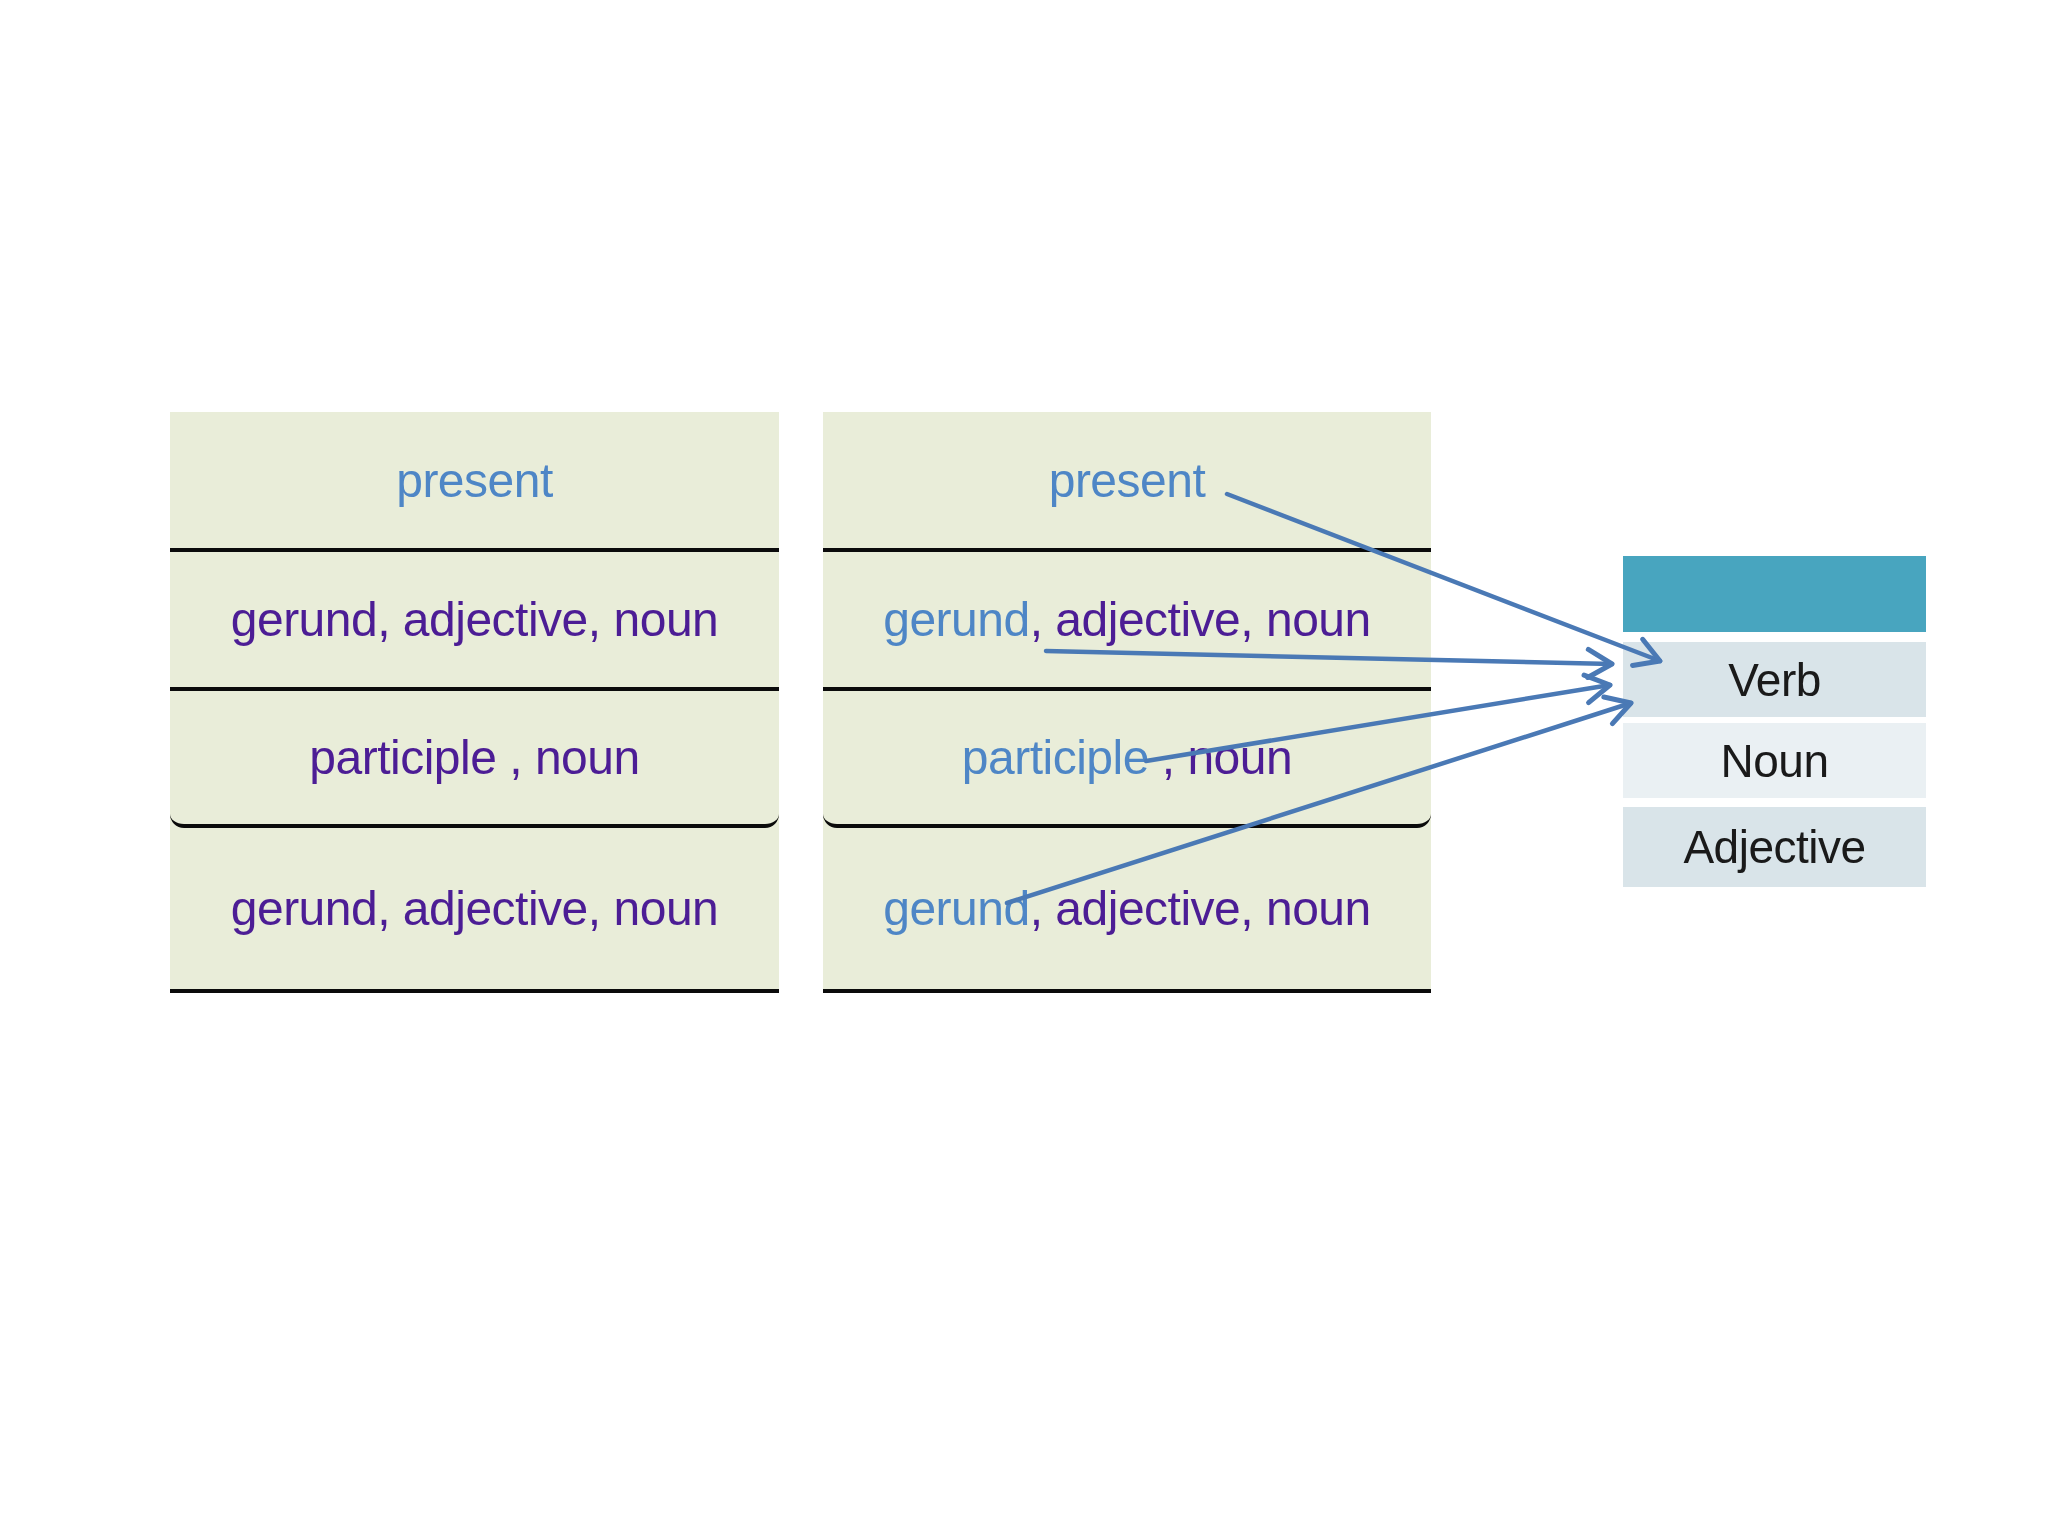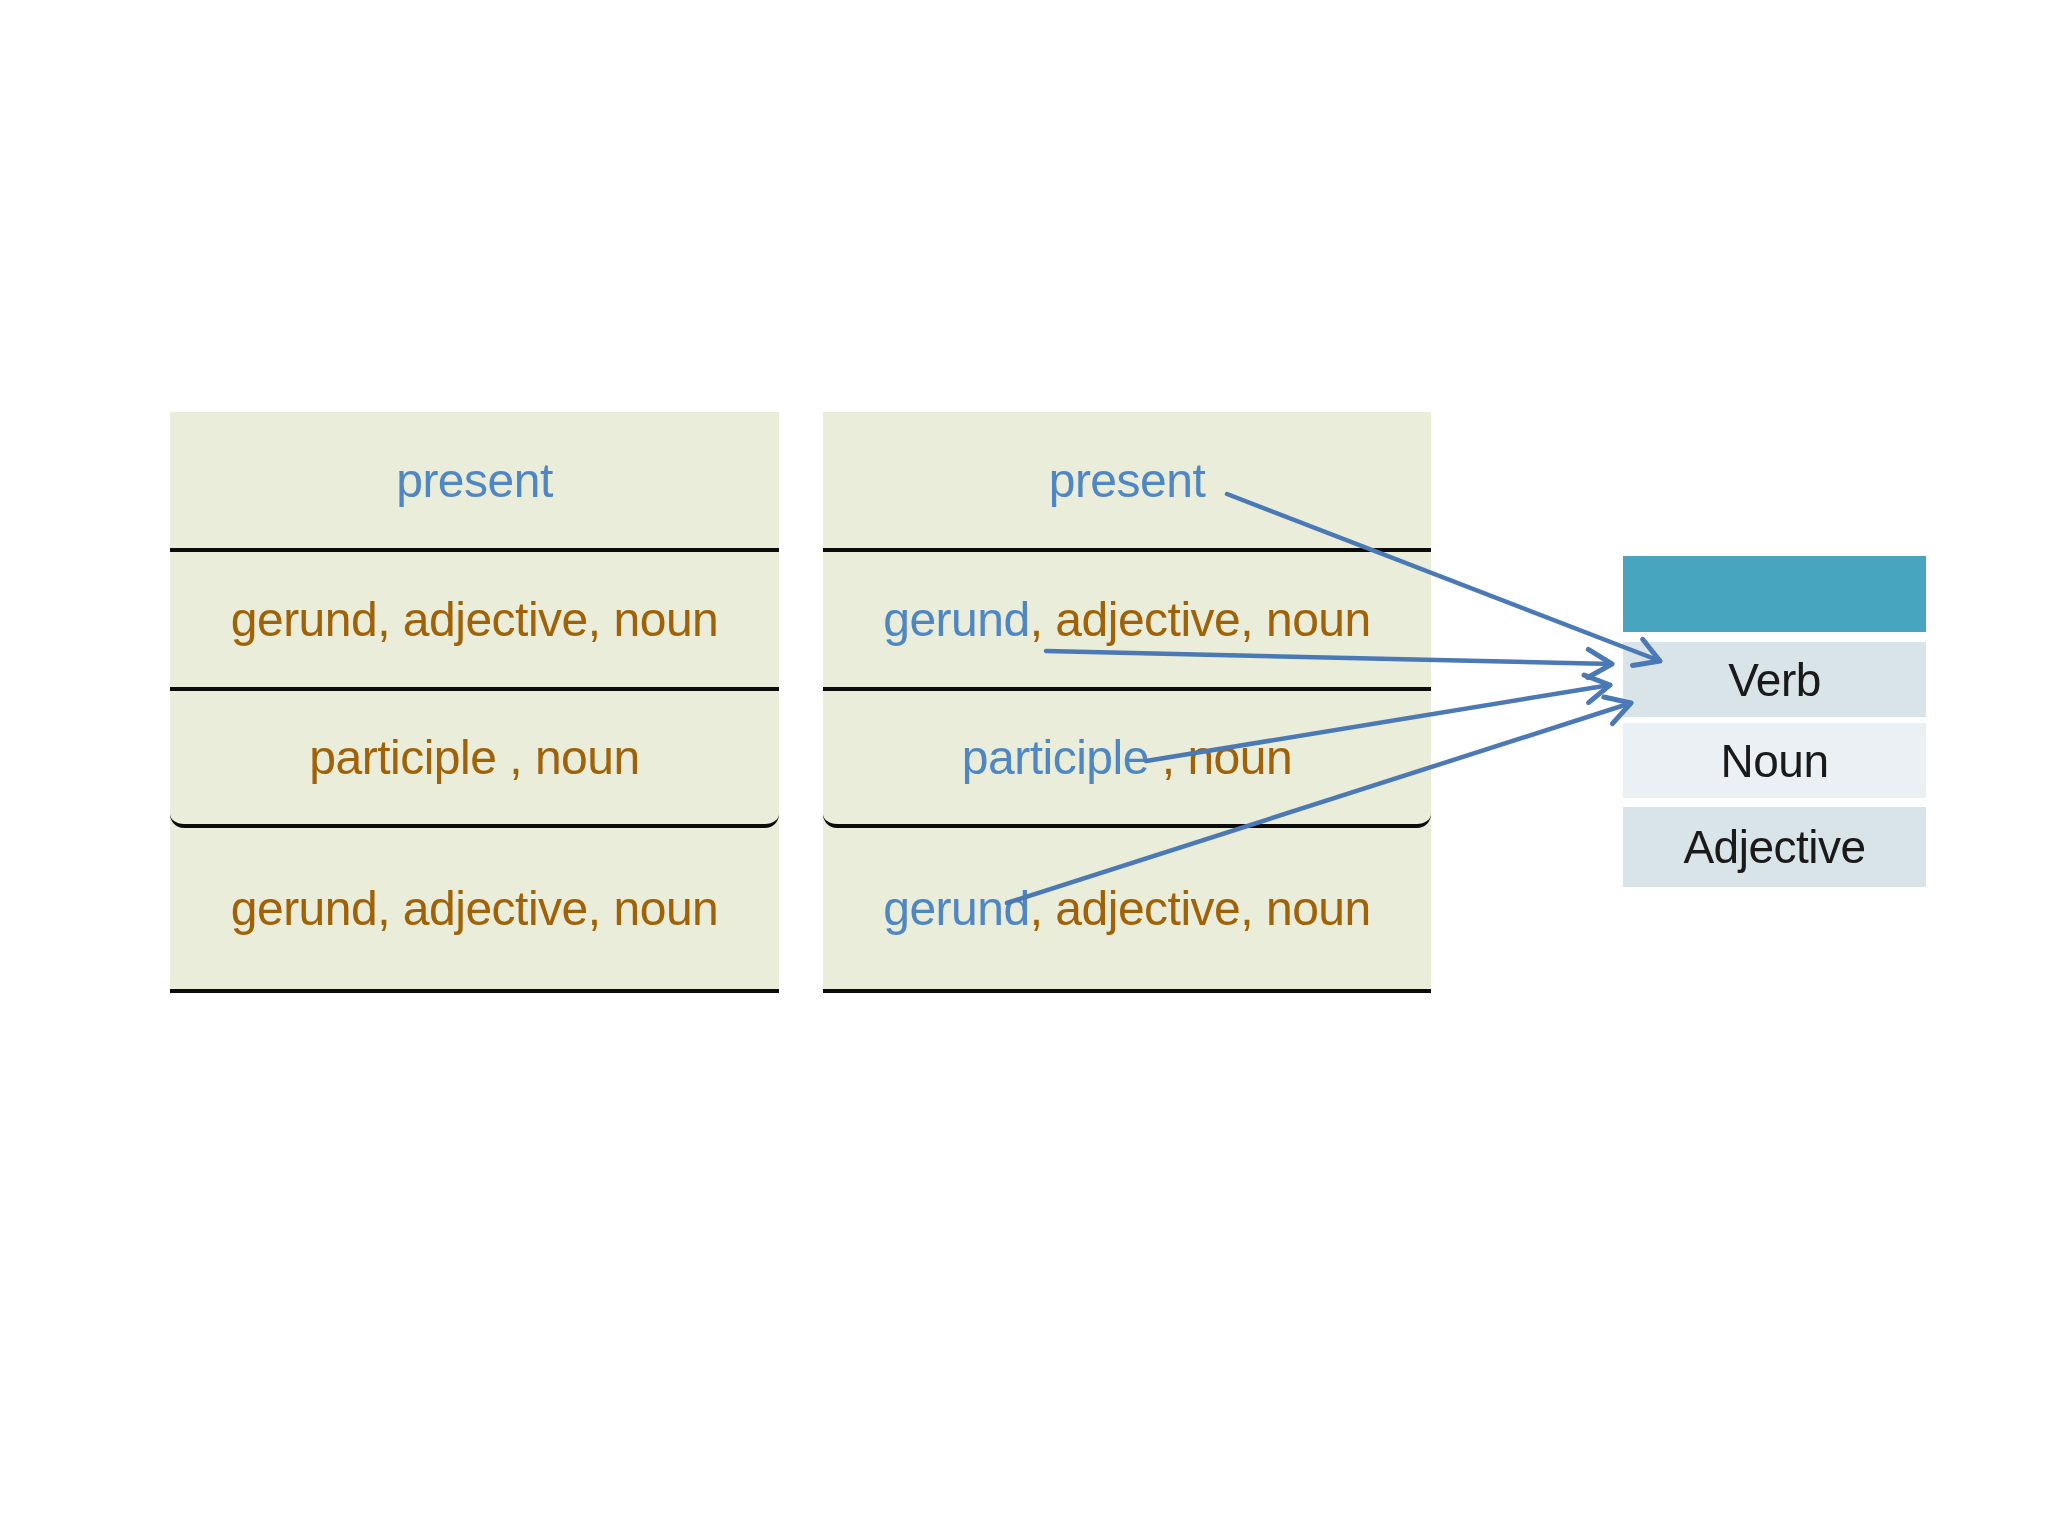--- a/index.html
+++ b/index.html
@@ -18,21 +18,21 @@
   .grow{
     box-sizing:border-box;border-bottom:4px solid #0b0b0b;
     display:flex;align-items:center;justify-content:center;
     font-size:48px;letter-spacing:-0.5px;color:#1a1a1a;white-space:pre;
   }
   .grow.r1{height:140px;}
   .grow.r2{height:139px;}
   .grow.r3{height:137px;border-radius:14px;}
   .grow.r4{height:165px;}
   .blue{color:#4e86c6;}
-  .black{color:#a16207;}
+  .black{color:#4c1d95;}
 
   
   .rrow{
     position:absolute;left:1623px;width:303px;
     display:flex;align-items:center;justify-content:center;
     font-size:46px;color:#1a1a1a;letter-spacing:-0.5px;
   }
   .rrow.header{top:556px;height:76px;background:#48a5bf;}
   .rrow.verb{top:642px;height:75px;background:#d9e4e9;}
   .rrow.noun{top:723px;height:75px;background:#eaf0f3;}

